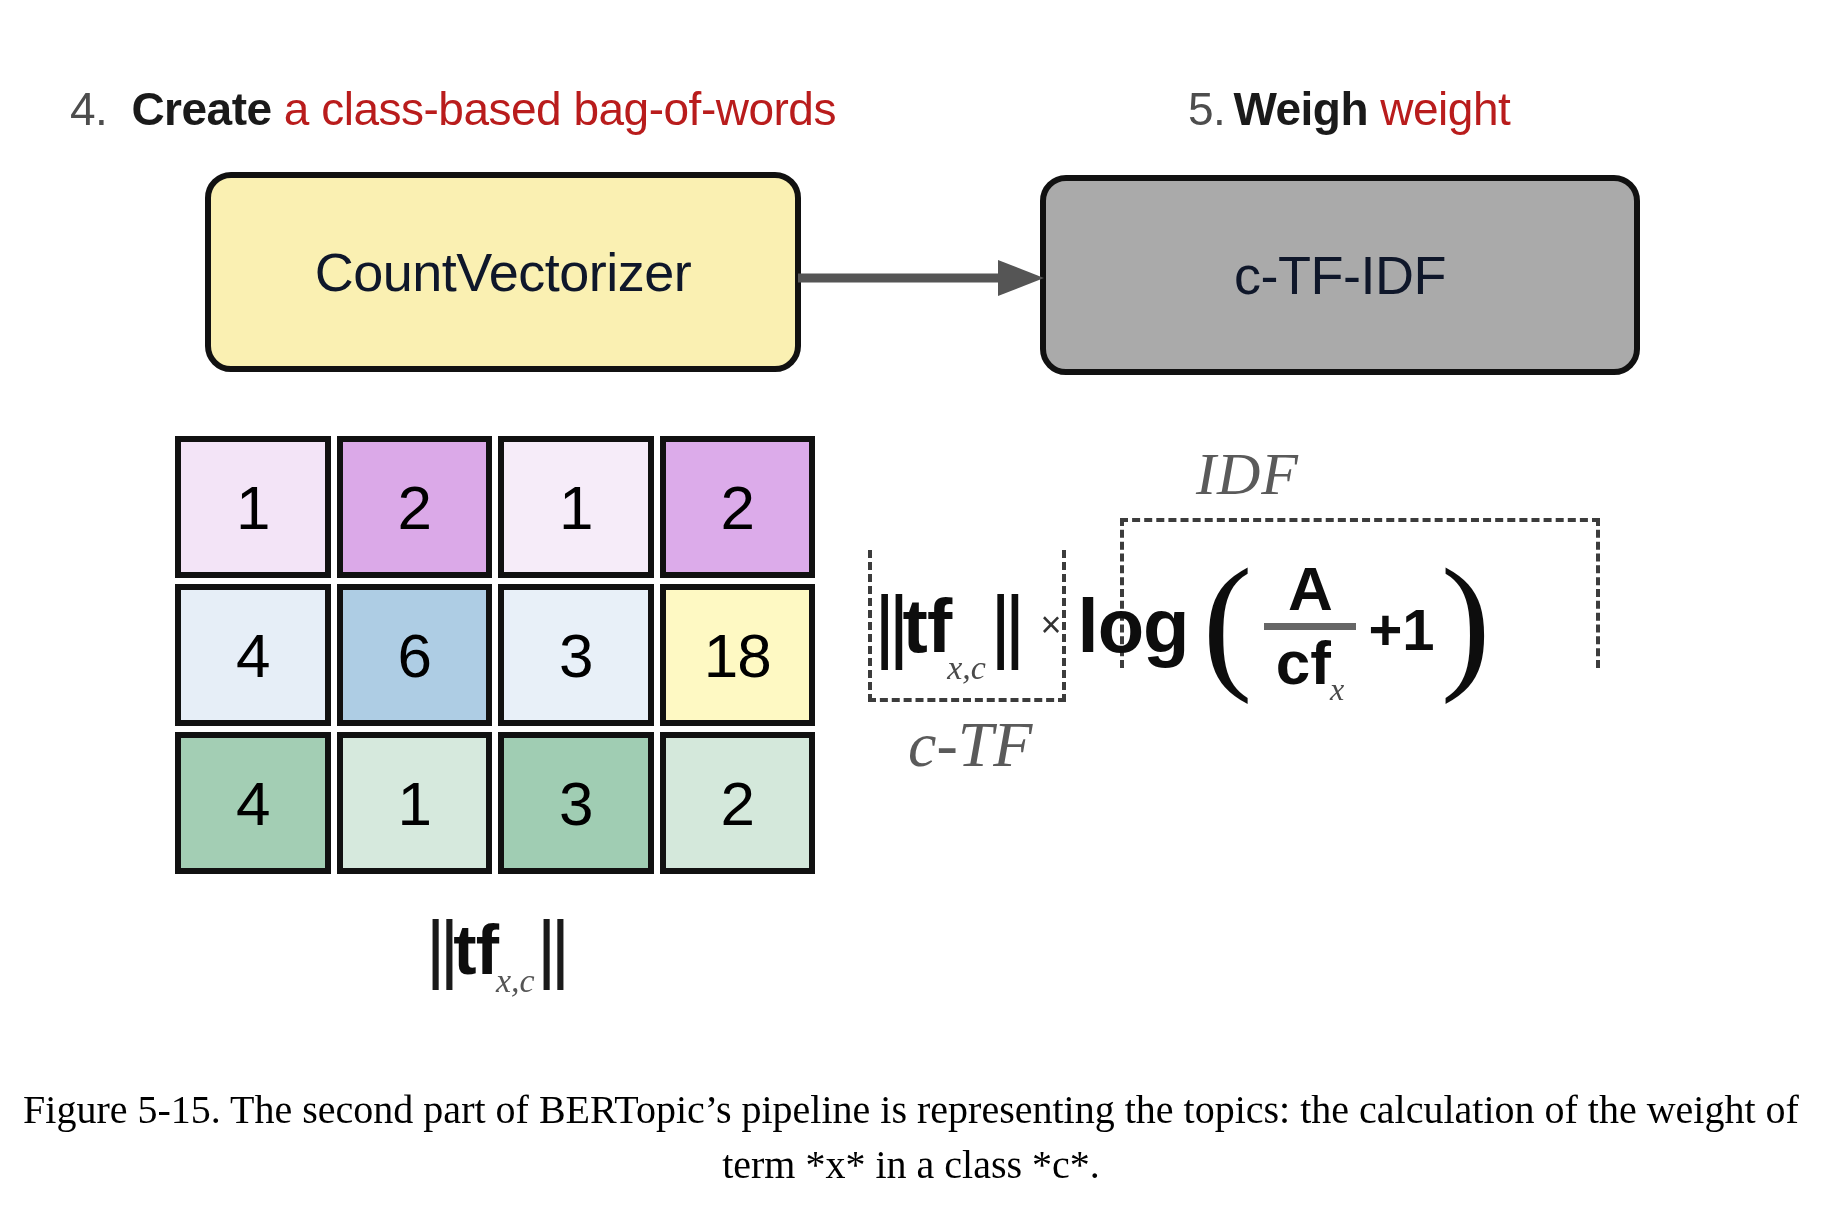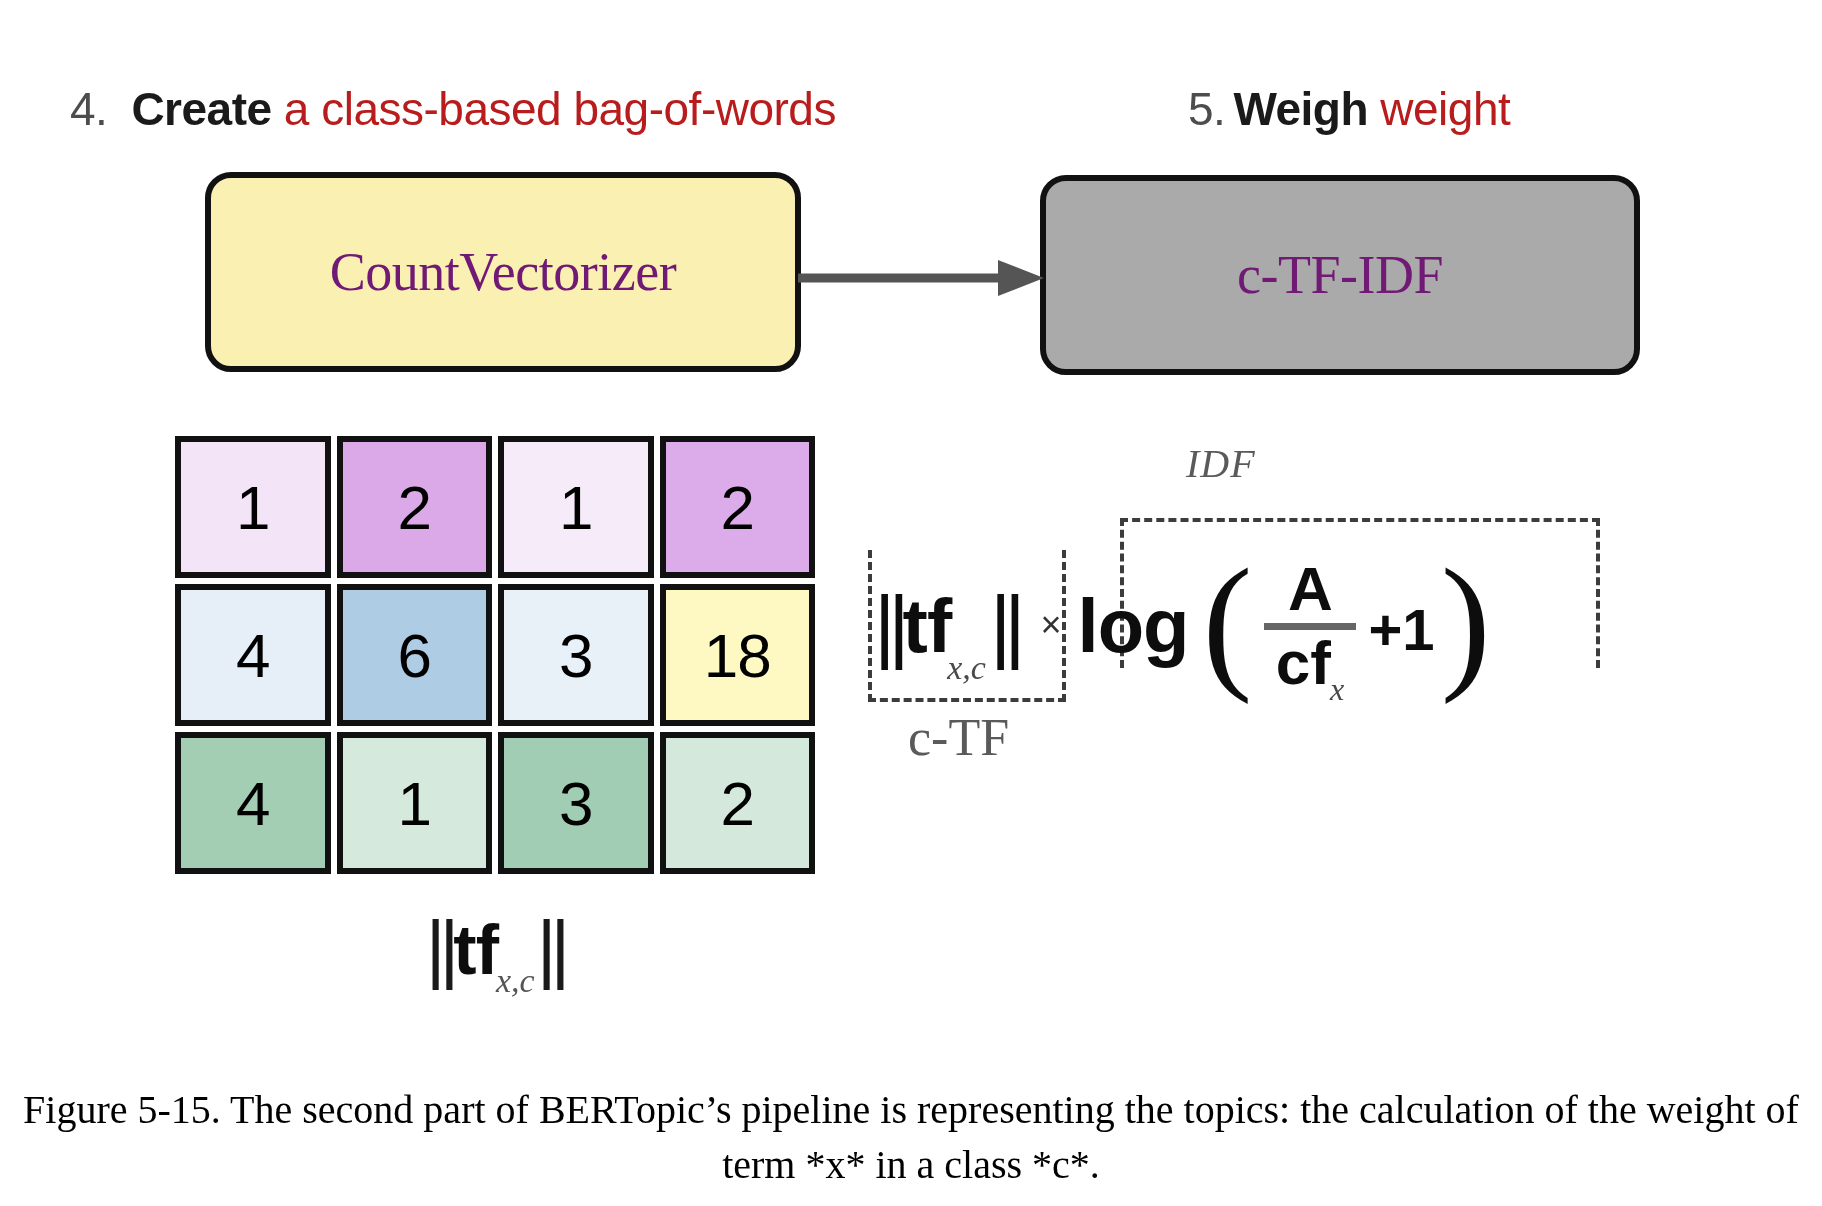--- a/index.html
+++ b/index.html
@@ -35,24 +35,24 @@
   .pipe-box {
     position: absolute;
     border: 6px solid #111111;
     border-radius: 26px;
     display: flex;
     align-items: center;
     justify-content: center;
     box-sizing: border-box;
   }
   .pipe-box span {
-    font-family: Liberation Serif, serif;
+    font-family: Liberation Sans, sans-serif;
     font-size: 54px;
     font-weight: 400;
-    color: #701a75;
+    color: #0f172a;
     letter-spacing: -0.5px;
     white-space: nowrap;
   }
   #box-countvectorizer {
     left: 205px; top: 172px; width: 596px; height: 200px;
     background: #faf0b2;
   }
   #box-ctfidf {
     left: 1040px; top: 175px; width: 600px; height: 200px;
     background: #aaaaaa;
@@ -124,24 +124,24 @@
   
   #formula-area {
     position: absolute;
     left: 860px; top: 430px;
     width: 880px; height: 440px;
   }
 
   
   #idf-label {
     position: absolute;
-    left: 326px; top: 10px;
-    font-family: "Liberation Serif", serif;
-    font-style: italic;
-    font-size: 40px;
+    left: 336px; top: 10px;
+    font-family: "Liberation Serif", serif;
+    font-style: italic;
+    font-size: 60px;
     color: #5a5a5a;
     letter-spacing: 1px;
   }
   
   #idf-dashed {
     position: absolute;
     left: 260px; top: 88px;
     width: 480px; height: 150px;
     border: 4px dashed #3c3c3c;
     border-bottom: none;
@@ -154,21 +154,22 @@
     left: 8px; top: 120px;
     width: 198px; height: 152px;
     border: 4px dashed #3c3c3c;
     border-top: none;
     box-sizing: border-box;
   }
   #ctf-label {
     position: absolute;
     left: 48px; top: 278px;
     font-family: "Liberation Serif", serif;
-    font-size: 52px;
+    font-style: italic;
+    font-size: 64px;
     color: #5a5a5a;
   }
 
   
   #formula-row {
     position: absolute;
     left: 14px; top: 125px;
     display: flex;
     align-items: center;
     height: 140px;

